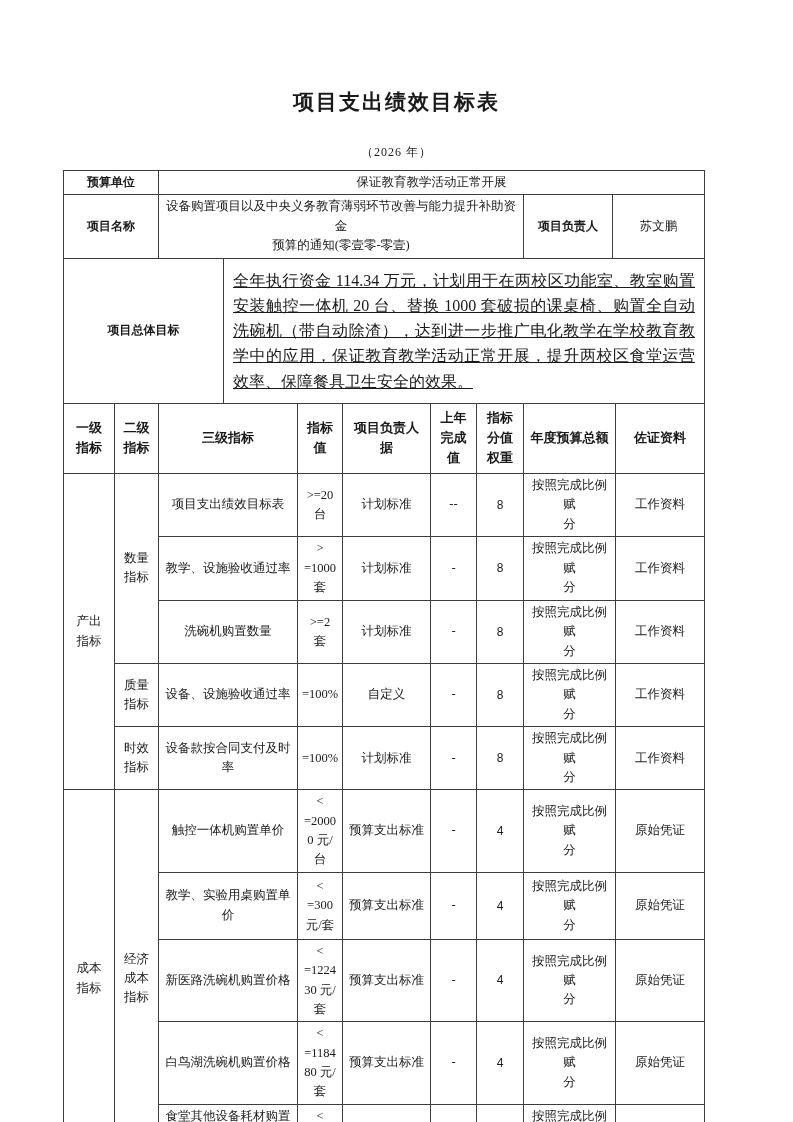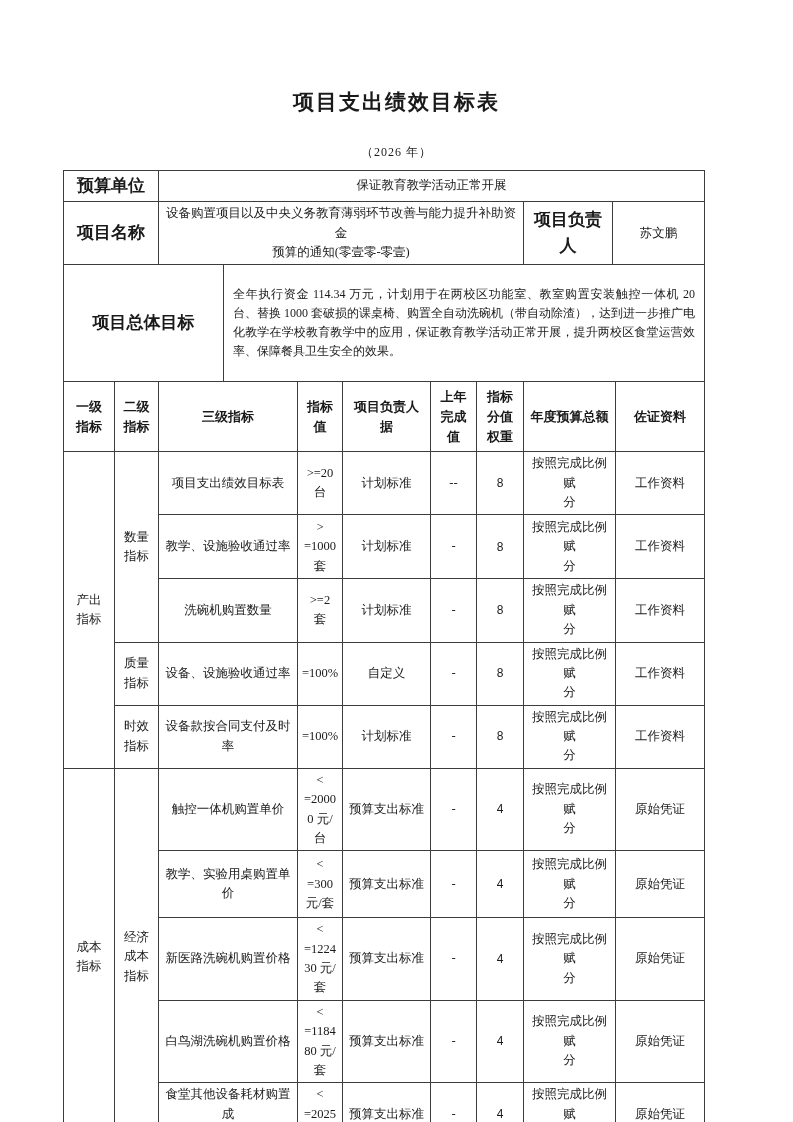--- a/index.html
+++ b/index.html
@@ -21,25 +21,25 @@
   }
   table + table{margin-top:-1px;}
   td{
     border:1px solid #3c3c3c;
     text-align:center;vertical-align:middle;
     font-size:12.5px;line-height:1.55;
     padding:2px 4px;box-sizing:border-box;
     white-space:pre-line;
     overflow:hidden;
   }
-  td.lbl{font-weight:bold;font-size:17px;}
+  td.lbl{font-weight:bold;font-size:12px;}
   td.num{font-family:"Liberation Sans","DejaVu Sans",sans-serif;font-size:12px;}
   td.goal{
     text-align:left;white-space:normal;text-align:justify;
-    padding:20px 9px;line-height:1.58;font-size:12px;
+    padding:9px 9px;line-height:1.58;font-size:16px;text-decoration:underline;
   }
   tr.hdr td{font-weight:bold;font-size:13px;}
 </style>
 </head>
 <body>
 
 <div class="title">项目支出绩效目标表</div>
 <div class="subtitle">（2026 年）</div>
 
 <div class="tablewrap">

